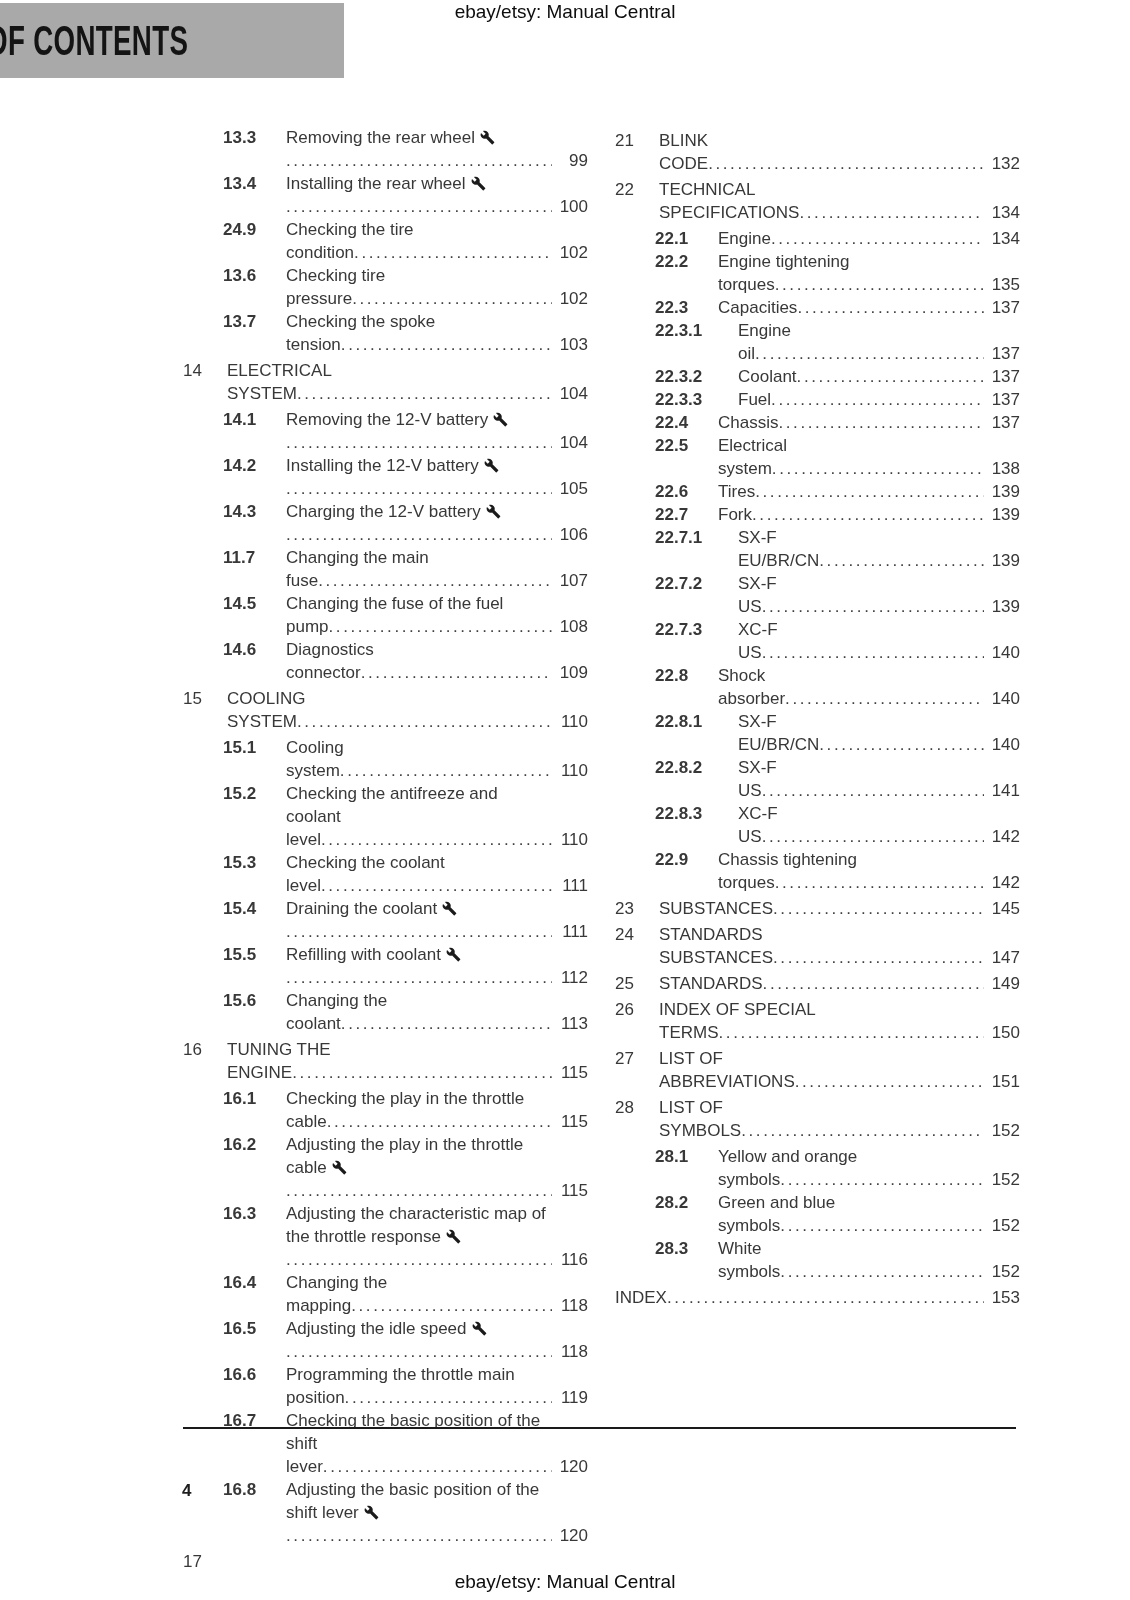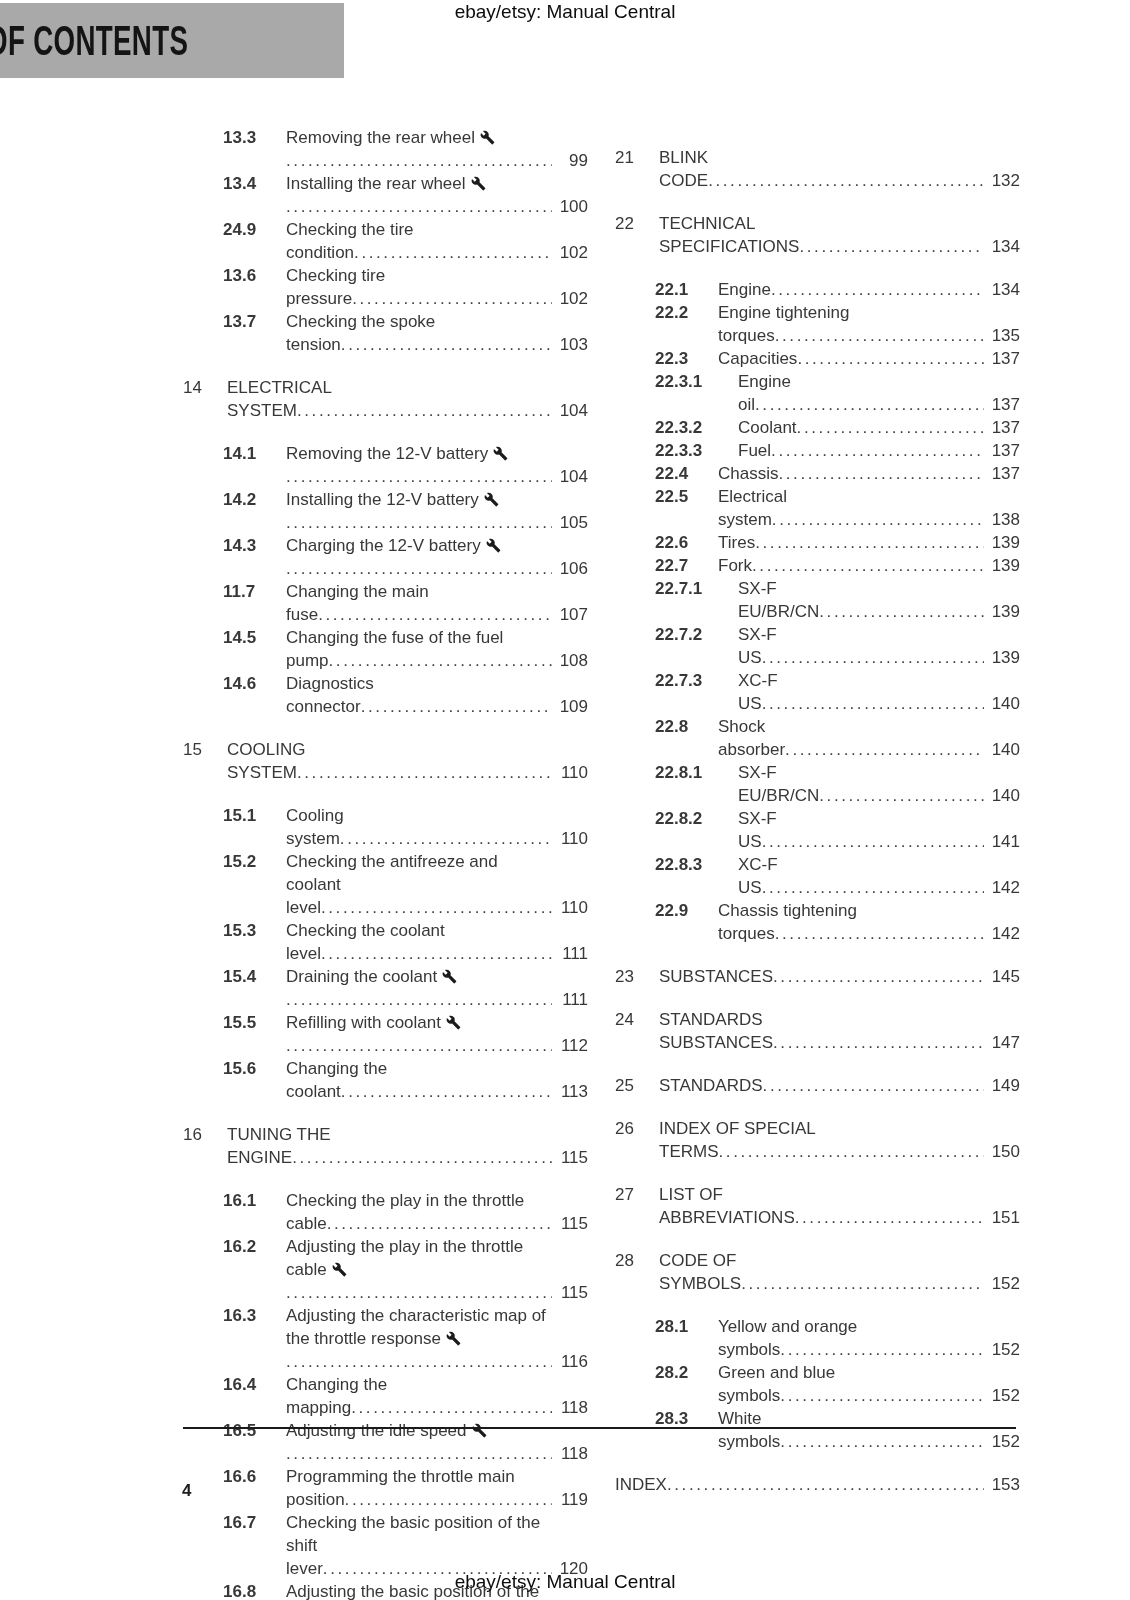--- a/index.html
+++ b/index.html
@@ -22,21 +22,21 @@
     color:#141414;white-space:nowrap;transform:scaleX(0.66);transform-origin:left center;
     letter-spacing:0.5px;
   }
   
   .toc-col{
     position:absolute;top:126px;width:405px;font-size:17px;line-height:23px;
   }
   .col-left{left:183px;}
   .col-right{left:615px;}
   .entry{display:flex;align-items:flex-start;}
-  .sec{margin:20px 0;}
+  .sec{margin:3px 0;}
   .sec + .sec{margin-top:0;}
   .level1 .num{flex:0 0 44px;}
   .level2,.level3{padding-left:40px;}
   .level2 .num,.level3 .num{flex:0 0 63px;font-weight:bold;}
   .level3 .body{padding-left:20px;}
   .num{white-space:nowrap;}
   .body{flex:1;min-width:0;overflow:hidden;}
   .title{white-space:pre-line;}
   .dots{letter-spacing:2.6px;white-space:nowrap;color:#3f3f3f;}
   .page{flex:0 0 32px;margin-left:4px;text-align:right;align-self:flex-end;white-space:nowrap;}
@@ -355,21 +355,21 @@
       <span class="body"><span class="title">INDEX OF SPECIAL TERMS</span><span class="dots">⁠..............................................................................................................</span></span>
       <span class="page">150</span>
     </div>
     <div class="entry level1 sec">
       <span class="num">27</span>
       <span class="body"><span class="title">LIST OF ABBREVIATIONS</span><span class="dots">⁠..............................................................................................................</span></span>
       <span class="page">151</span>
     </div>
     <div class="entry level1 sec">
       <span class="num">28</span>
-      <span class="body"><span class="title">CODE OF SYMBOLS</span><span class="dots">⁠..............................................................................................................</span></span>
+      <span class="body"><span class="title">LIST OF SYMBOLS</span><span class="dots">⁠..............................................................................................................</span></span>
       <span class="page">152</span>
     </div>
     <div class="entry level2">
       <span class="num">28.1</span>
       <span class="body"><span class="title">Yellow and orange symbols</span><span class="dots">⁠..............................................................................................................</span></span>
       <span class="page">152</span>
     </div>
     <div class="entry level2">
       <span class="num">28.2</span>
       <span class="body"><span class="title">Green and blue symbols</span><span class="dots">⁠..............................................................................................................</span></span>

